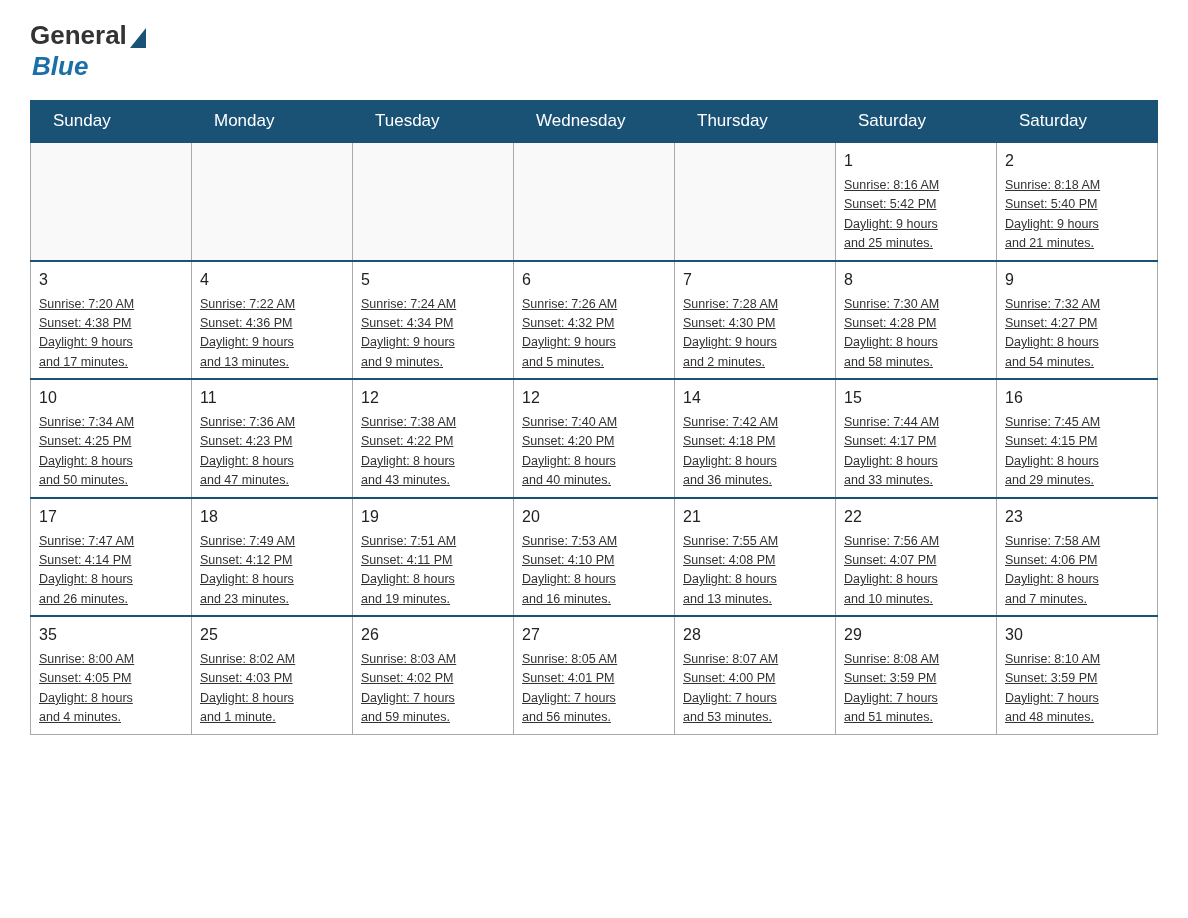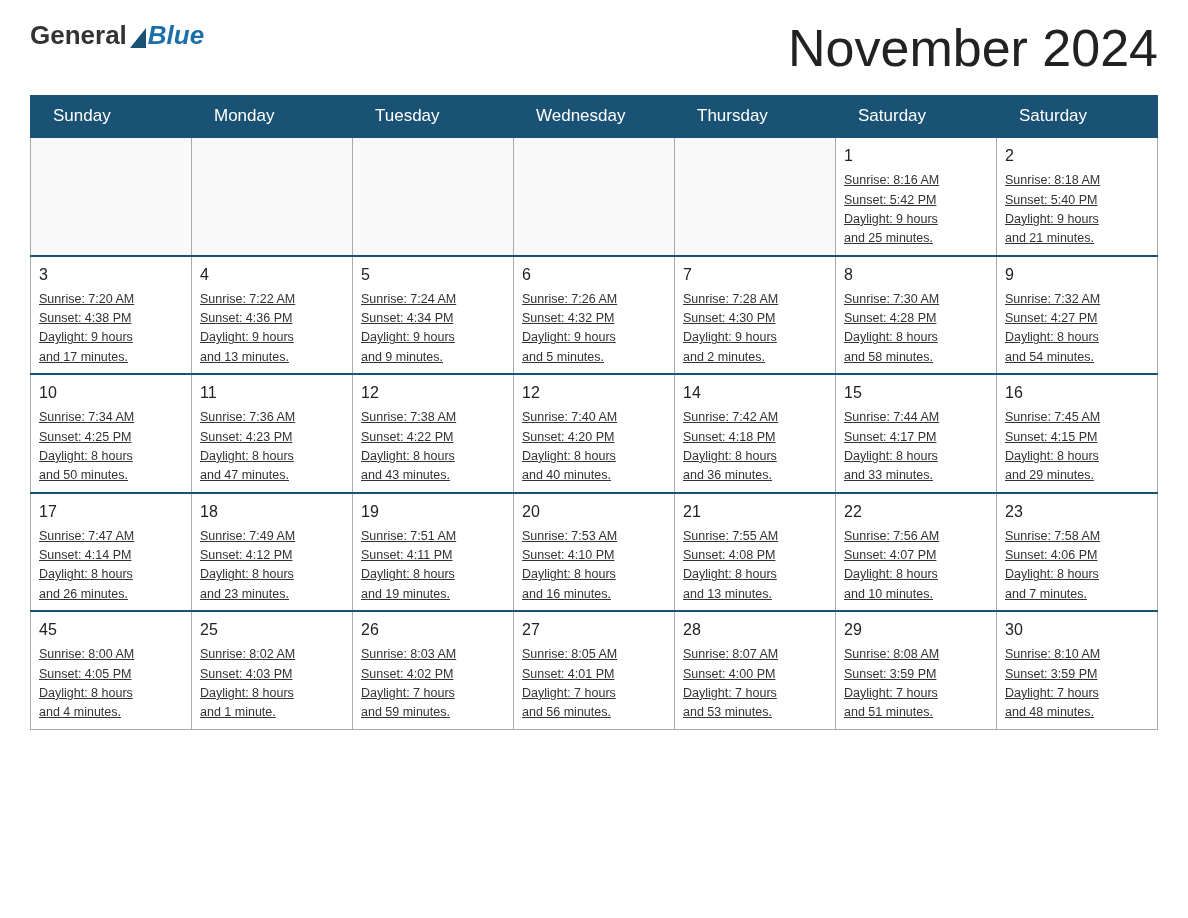--- a/index.html
+++ b/index.html
@@ -12,21 +12,21 @@
       padding: 20px 30px;
     }
     .header {
       display: flex;
       justify-content: space-between;
       align-items: flex-start;
       margin-bottom: 18px;
     }
     .logo {
       display: flex;
-      flex-direction: row;
+      flex-direction: column;
       align-items: flex-start;
       text-align: right;
     }
     .logo-text {
       display: flex;
       align-items: center;
     }
     .logo-general {
       font-size: 26px;
       font-weight: bold;
@@ -110,21 +110,20 @@
 
 <div class="header">
   <div class="logo">
     <div class="logo-text">
       <span class="logo-general">General</span>
       <span class="logo-arrow"></span>
     </div>
     <span class="logo-blue" style="margin-left:2px;font-style:italic;">Blue</span>
   </div>
   <div class="title-block">
-    <h1>November 2024</h1>
   </div>
 </div>
 
 <table class="calendar">
   <thead>
     <tr>
     <th>Sunday</th>
         <th>Monday</th>
         <th>Tuesday</th>
         <th>Wednesday</th>
@@ -234,21 +233,21 @@
           <span class="day-number">22</span>
           <div class="day-info">Sunrise: 7:56 AM<br>Sunset: 4:07 PM<br>Daylight: 8 hours<br>and 10 minutes.</div>
         </td>
         <td>
           <span class="day-number">23</span>
           <div class="day-info">Sunrise: 7:58 AM<br>Sunset: 4:06 PM<br>Daylight: 8 hours<br>and 7 minutes.</div>
         </td>
       </tr>
       <tr>
         <td>
-          <span class="day-number">45</span>
+          <span class="day-number">35</span>
           <div class="day-info">Sunrise: 8:00 AM<br>Sunset: 4:05 PM<br>Daylight: 8 hours<br>and 4 minutes.</div>
         </td>
         <td>
           <span class="day-number">25</span>
           <div class="day-info">Sunrise: 8:02 AM<br>Sunset: 4:03 PM<br>Daylight: 8 hours<br>and 1 minute.</div>
         </td>
         <td>
           <span class="day-number">26</span>
           <div class="day-info">Sunrise: 8:03 AM<br>Sunset: 4:02 PM<br>Daylight: 7 hours<br>and 59 minutes.</div>
         </td>

